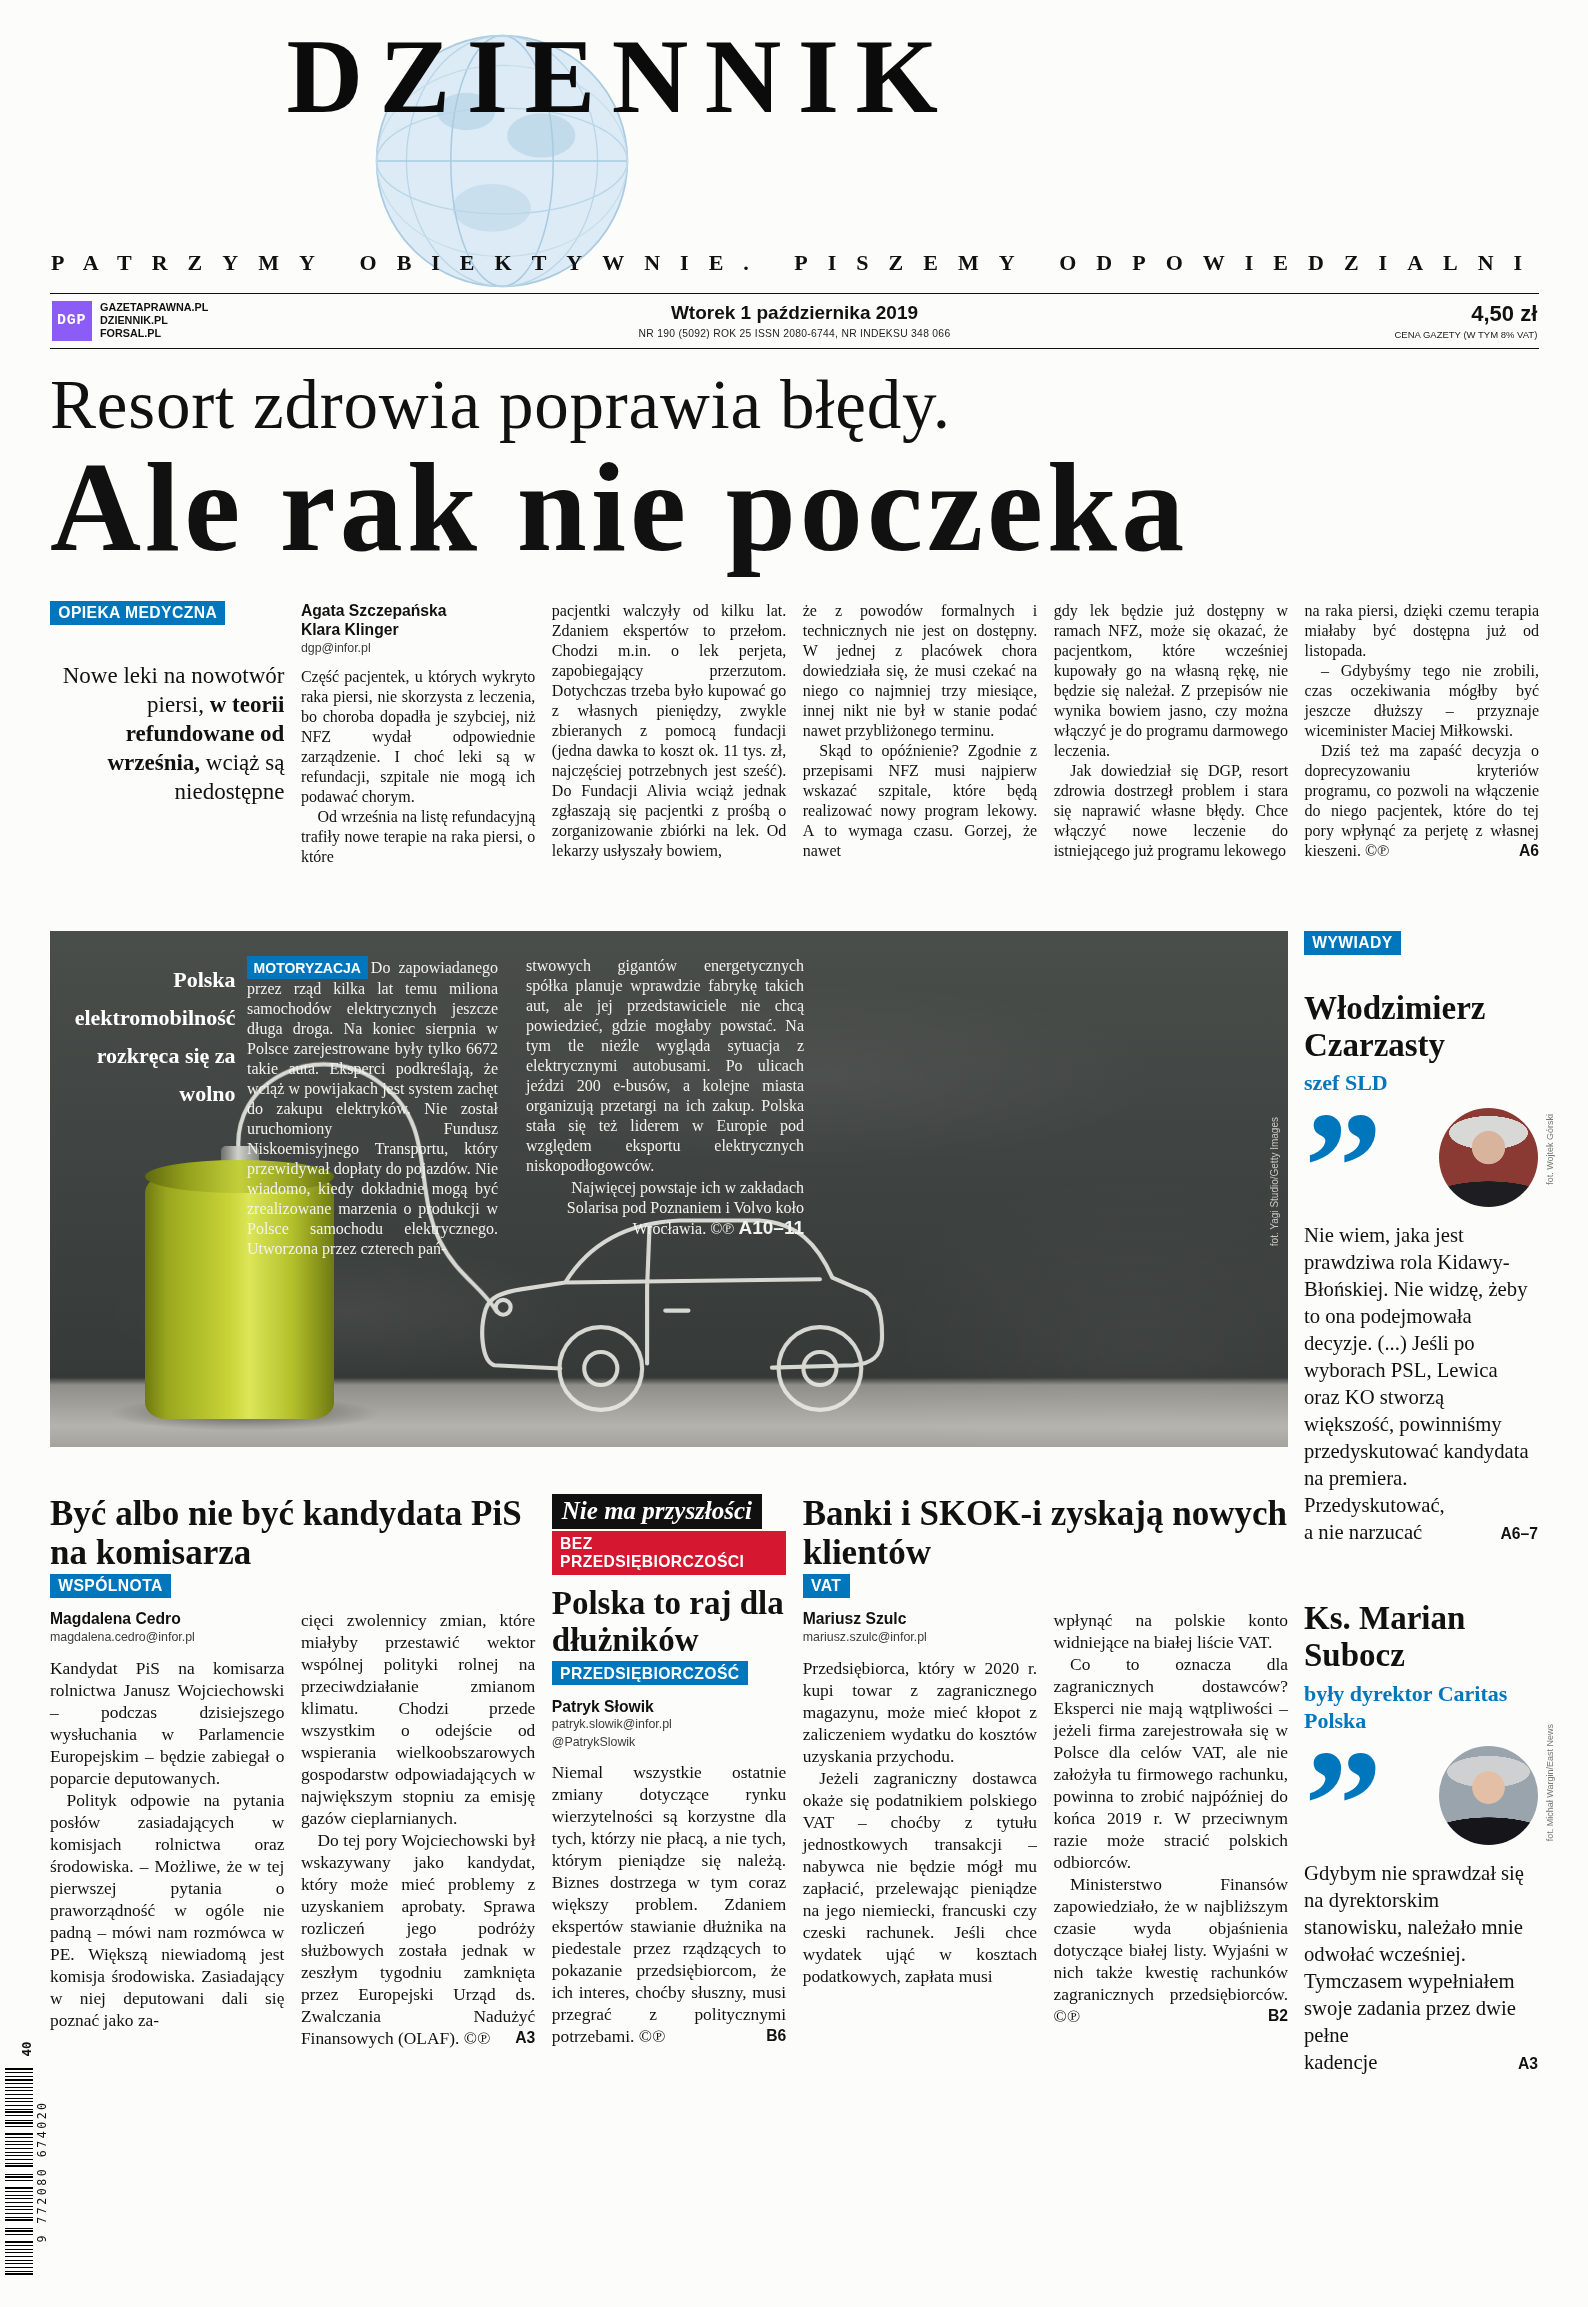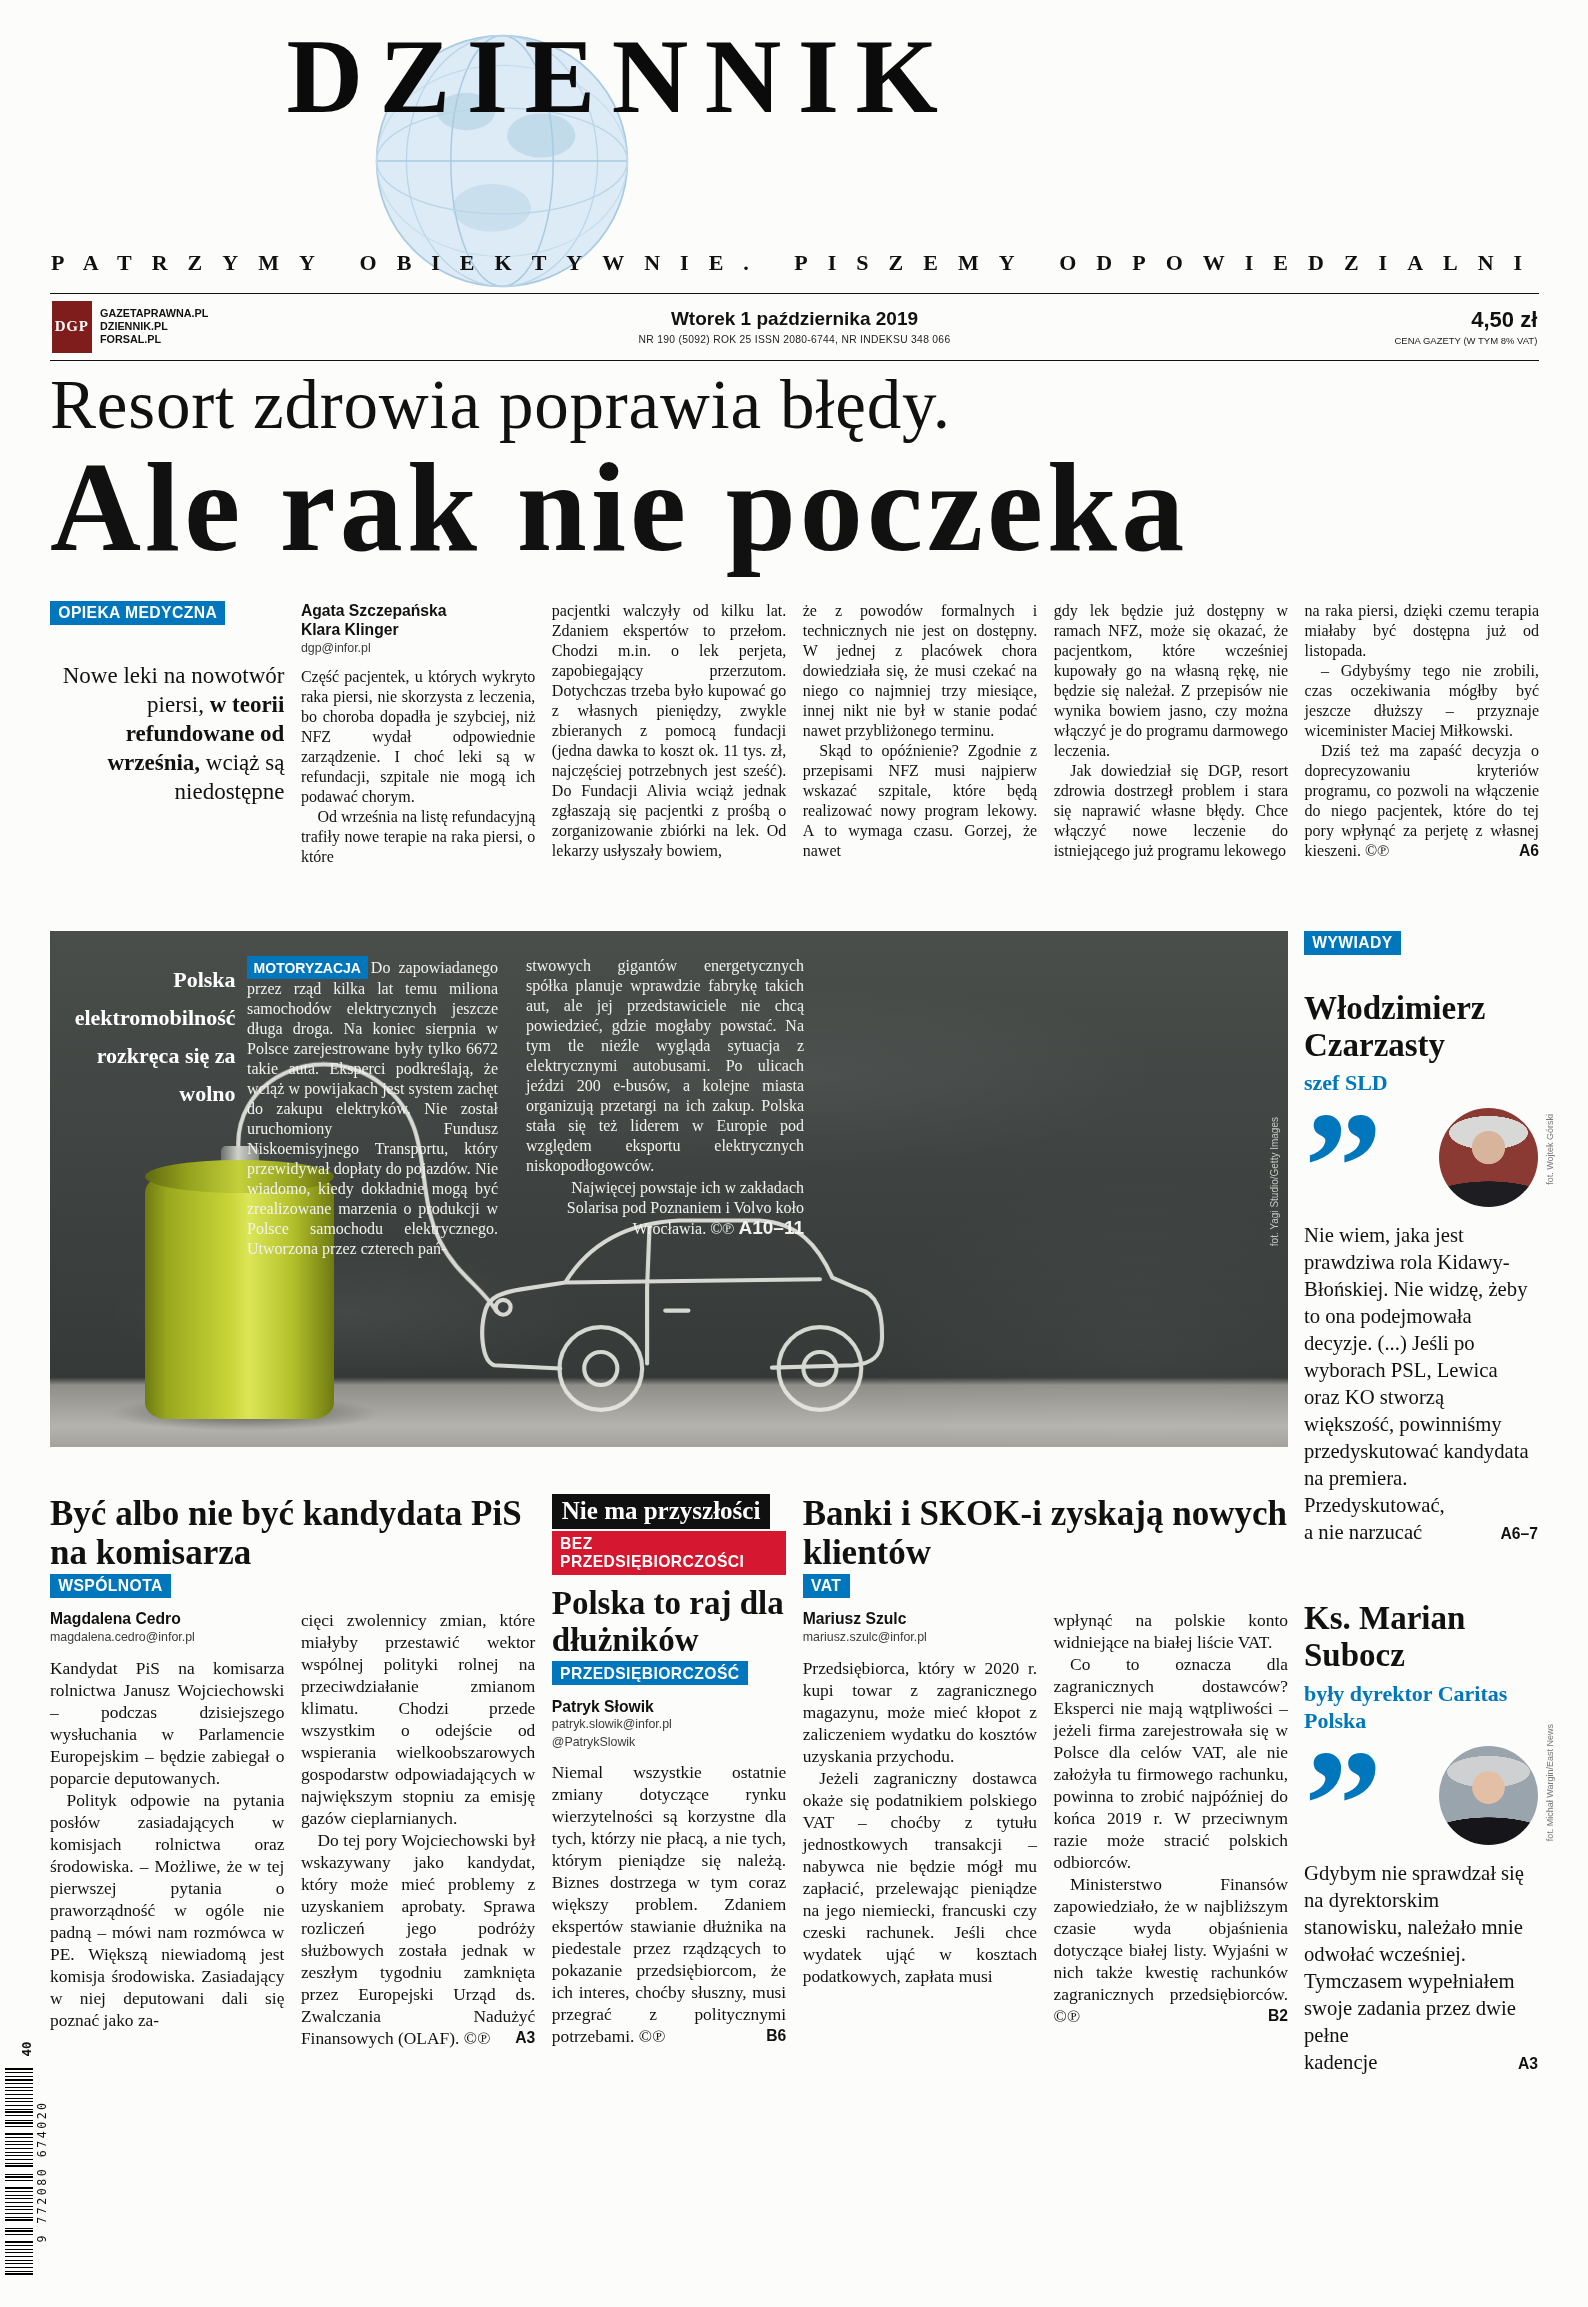--- a/index.html
+++ b/index.html
@@ -25,22 +25,22 @@
 
   
   .infobar {
     position:absolute; top:293px; left:50px; width:1489px;
     border-top:1.7px solid #111; border-bottom:0.8px solid #111;
     display:grid; grid-template-columns:1fr auto 1fr; align-items:center;
     padding:6.6px 1.7px 7.4px;
   }
   .ib-left { display:flex; align-items:center; gap:8.3px; }
   .dgp-box {
-    width:40px; height:52px; background:#7f1d1d; color:#fff;
-    display:grid; place-items:center; font-weight:bold; font-size:15px; letter-spacing:0.8px;
+    width:40px; height:40px; background:#8b5cf6; color:#fff;
+    display:grid; place-items:center; font-weight:bold; font-size:15px; letter-spacing:0.8px;font-family:Liberation Mono, monospace;
   }
   .sites { font-family:"Liberation Sans",sans-serif; font-weight:bold; font-size:10.8px; line-height:13.2px; }
   .ib-center { text-align:center; }
   .ib-date { font-family:"Liberation Sans",sans-serif; font-weight:bold; font-size:19px; }
   .ib-issue { font-family:"Liberation Sans",sans-serif; font-size:10.3px; letter-spacing:0.3px; margin-top:3.3px; color:#222; }
   .ib-right { text-align:right; }
   .ib-price { font-family:"Liberation Sans",sans-serif; font-weight:bold; font-size:22px; }
   .ib-pricenote { font-family:"Liberation Sans",sans-serif; font-size:9.5px; margin-top:2.5px; color:#222; }
 
   
@@ -168,21 +168,21 @@
   .st-head { font-size:35px; line-height:39px; font-weight:bold; }
   .story2 .st-head { font-size:33px; line-height:37px; margin-top:10px; }
   .st-kicker-row { margin-top:2px; }
   .st-cols { display:grid; grid-template-columns:1fr 1fr; gap:16.5px; margin-top:11.6px; }
   .st-body { font-size:17.4px; line-height:22px; text-align:justify; }
   .st-body p + p { text-indent:16.5px; }
   .st-body .refline { margin-top:-22px; }
   .st-single { margin-top:11.6px; }
   .promo1 {
     display:inline-block; background:#101010; color:#fff;
-    font-weight:bold; font-size:25px; padding:2.5px 10px 4.1px;
+    font-style:italic; font-weight:bold; font-size:25px; padding:2.5px 10px 4.1px;
   }
   .promo2 {
     display:inline-block; background:#d5182f; color:#fff; margin-top:2.5px;
     font-family:"Liberation Sans",sans-serif; font-weight:bold; font-size:15.7px;
     letter-spacing:0.4px; padding:4.1px 8.3px;
   }
 
   
   .barcode-wrap { position:absolute; left:5px; top:1969px; width:45px; height:306px; }
   .barcode-rot {

